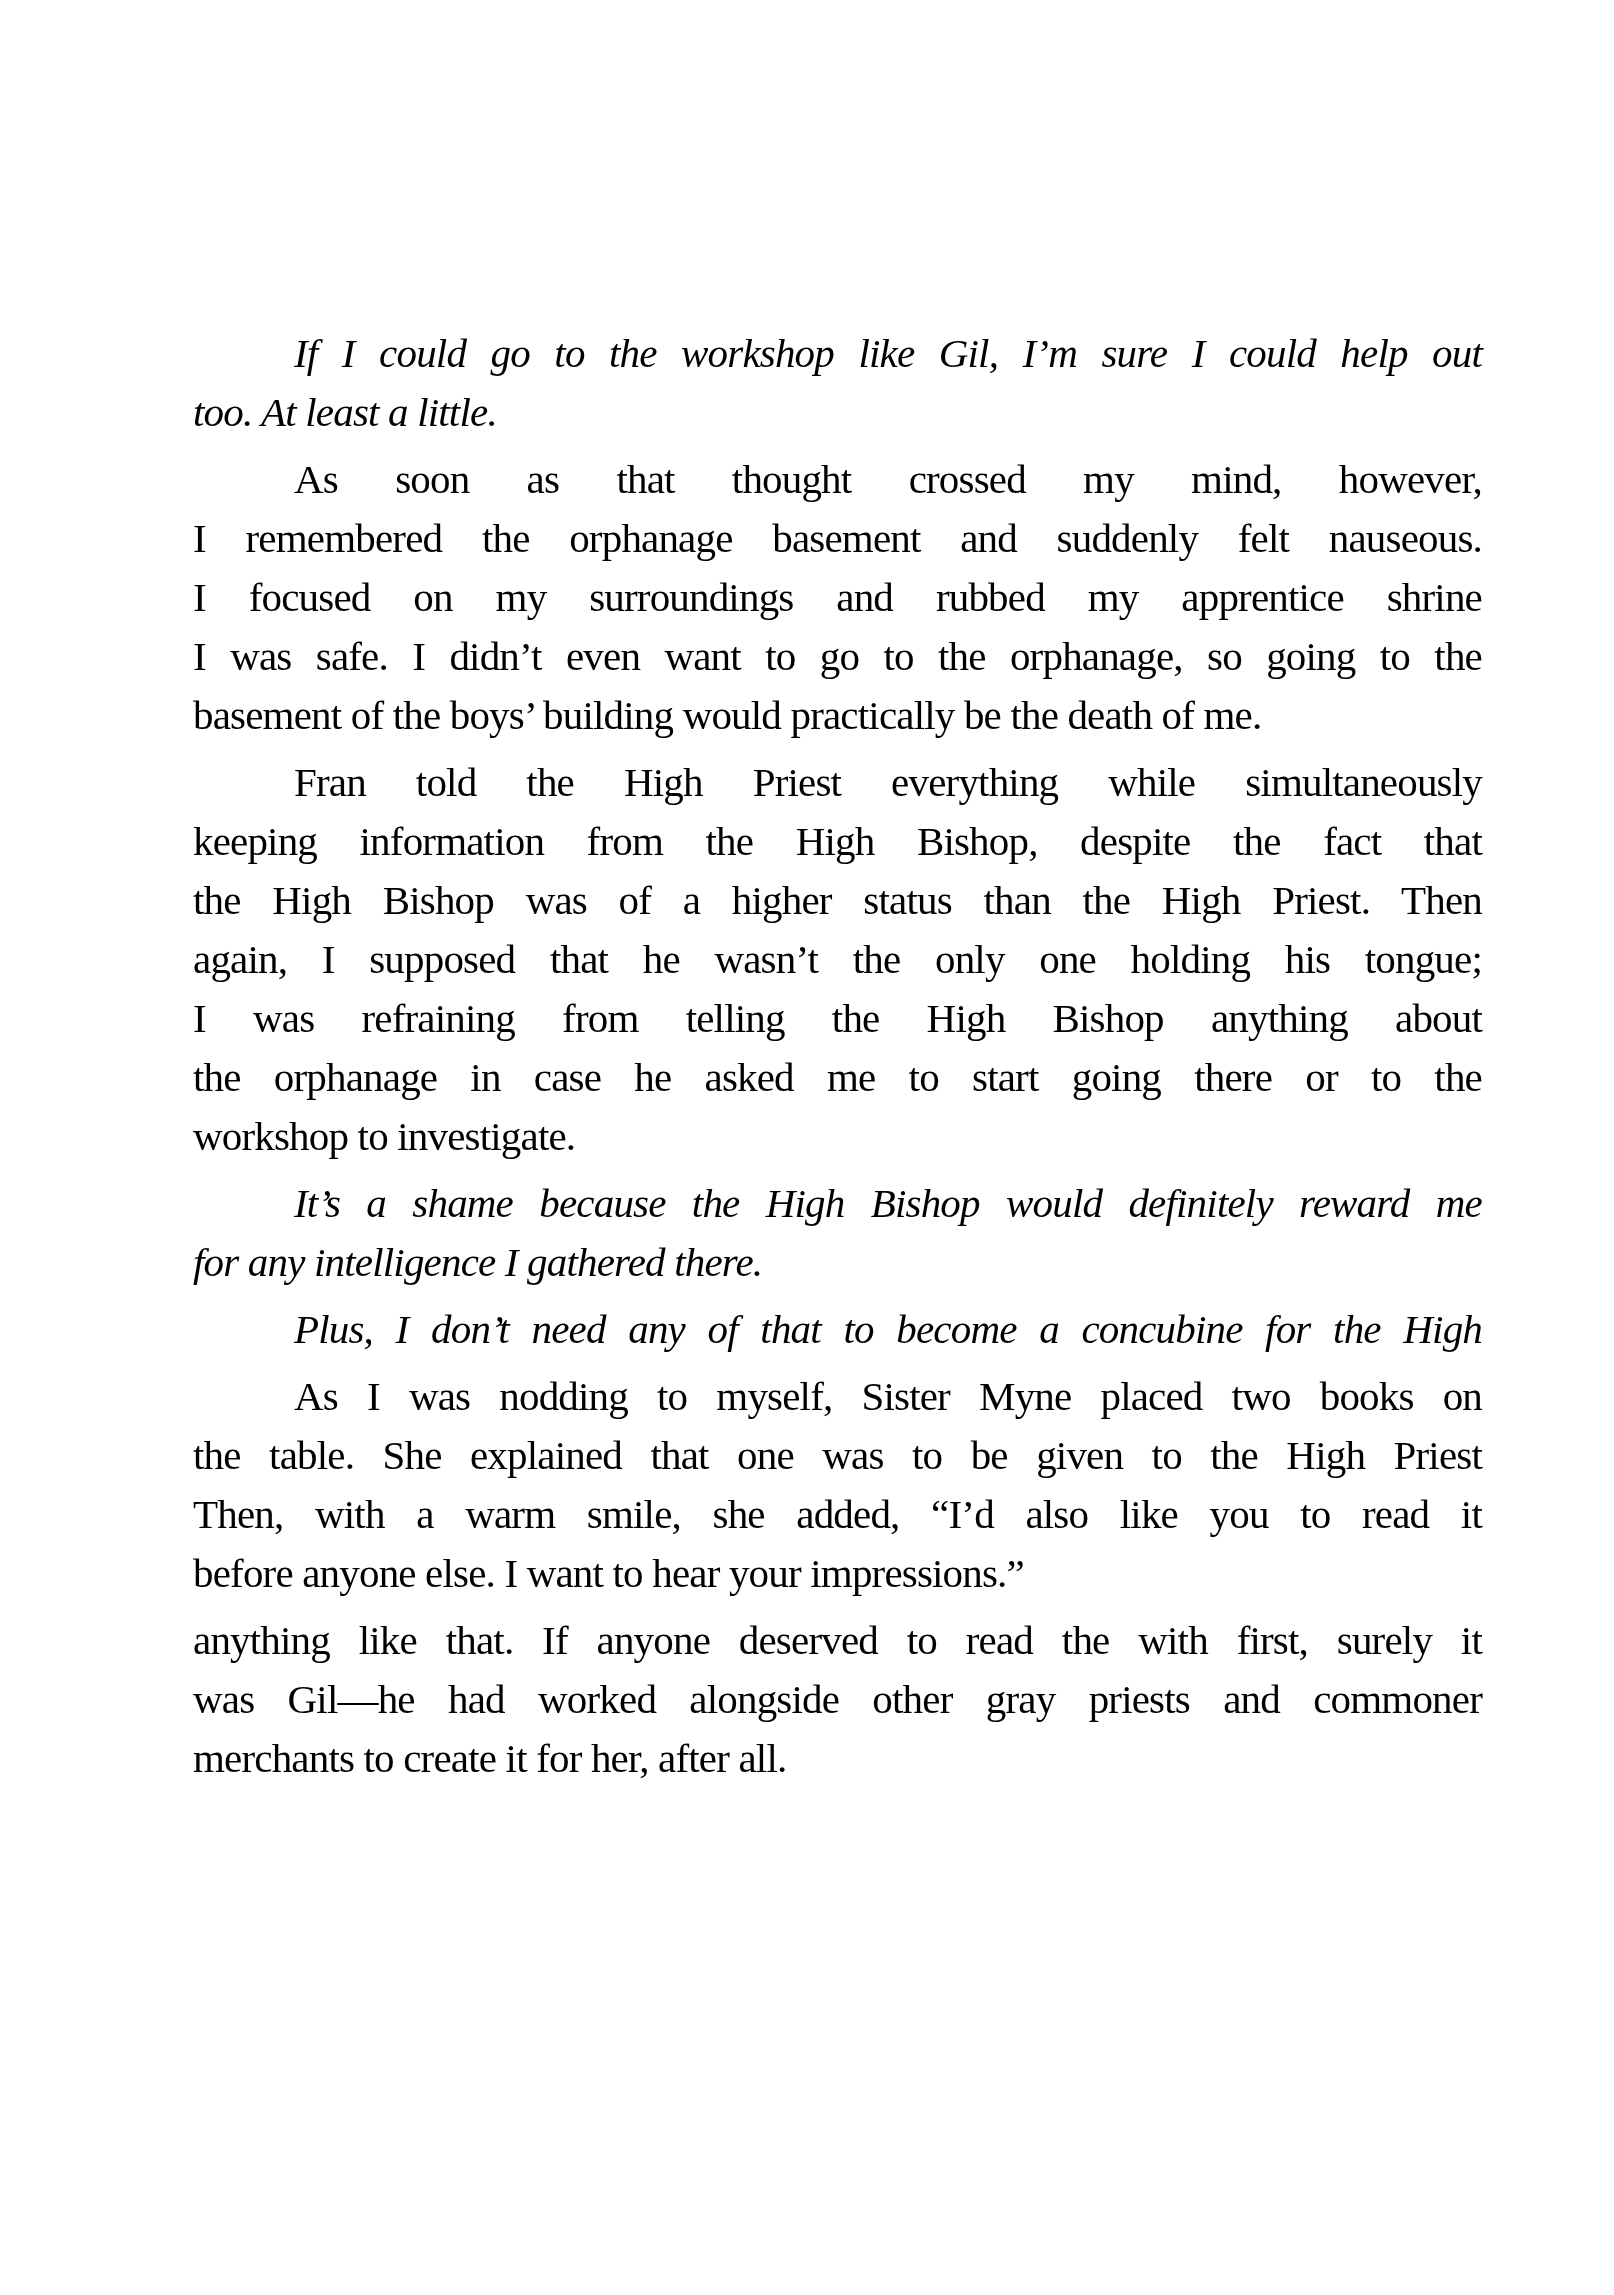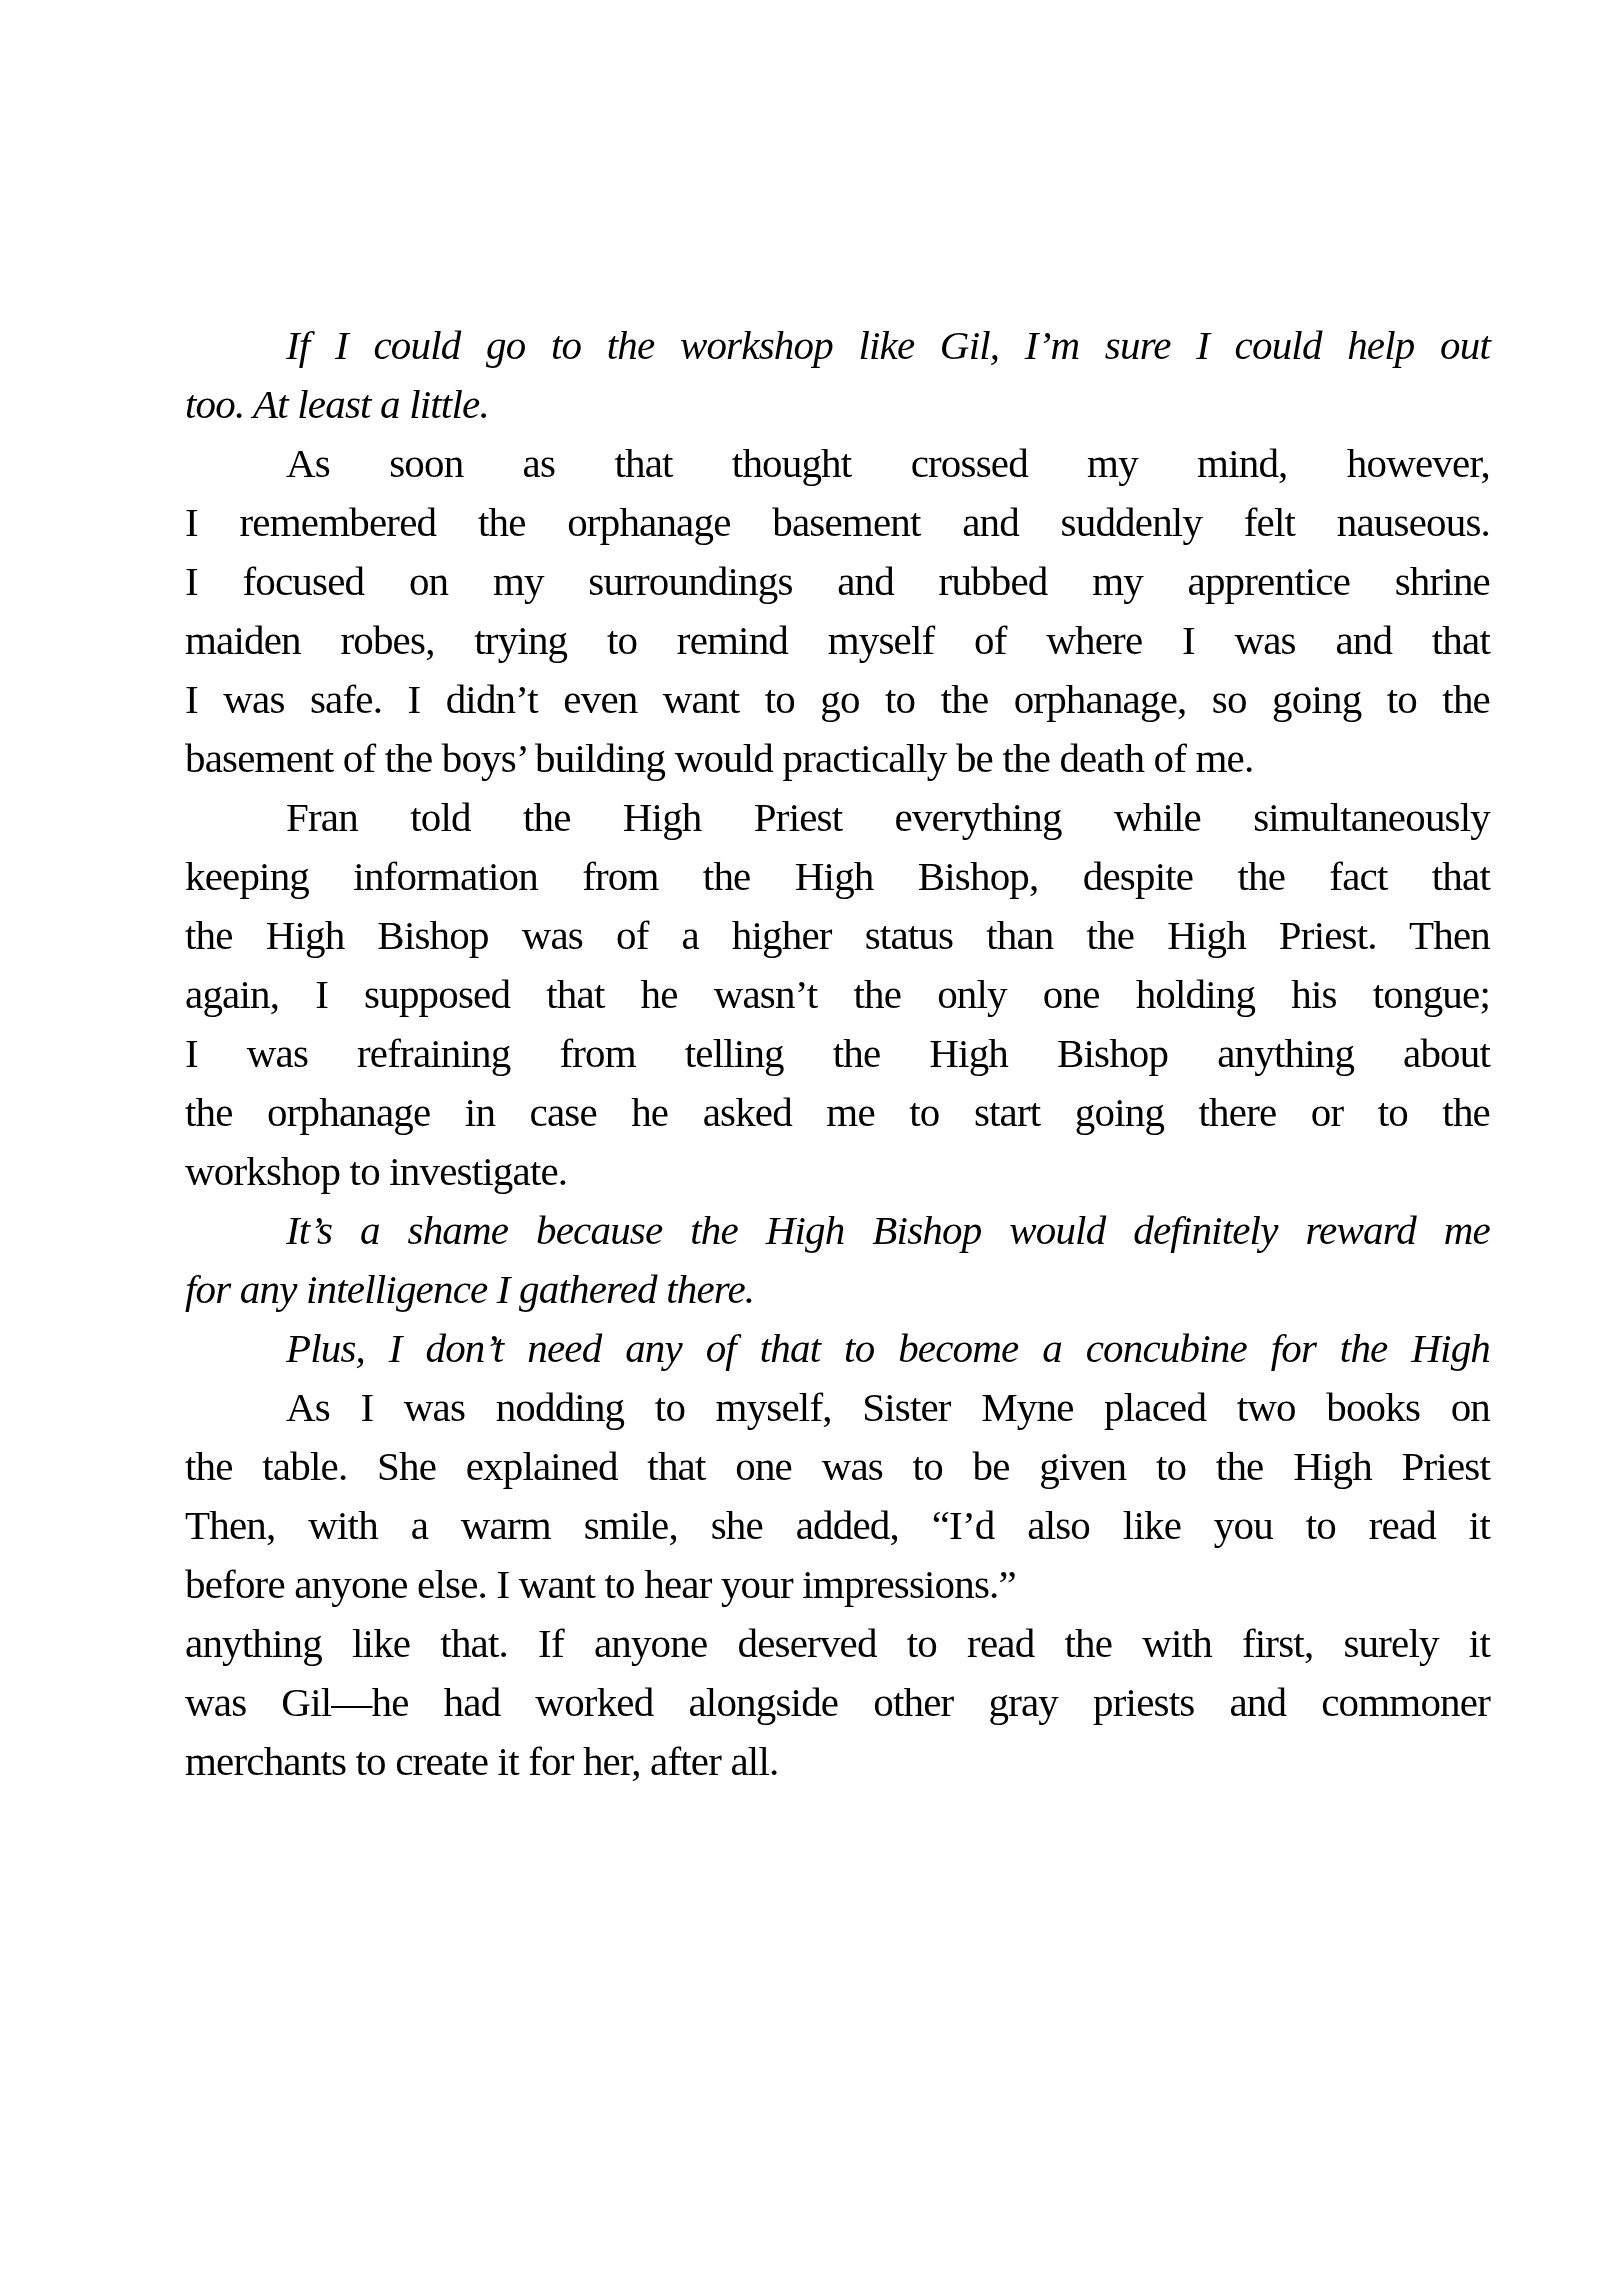--- a/index.html
+++ b/index.html
@@ -14,21 +14,21 @@
     position: absolute;
     left: 185px;
     top: 316px;
     width: 1305px;
     color: #000000;
     font-family: "Liberation Serif", "DejaVu Serif", serif;
     font-size: 41px;
     line-height: 59px;
     letter-spacing: -0.02em;
   }
-  .para { margin: 0; padding: 0; }
+  .para { margin: 8px; padding: 0; }
   .italic { font-style: italic; }
   .ln {
     text-align: justify;
     -moz-text-align-last: justify;
     text-align-last: justify;
     white-space: nowrap;
   }
   .ln.last {
     text-align: right;
     -moz-text-align-last: left;
@@ -43,21 +43,20 @@
 
   <div class="para italic">
     <div class="ln first">If I could go to the workshop like Gil, I’m sure I could help out</div>
     <div class="ln last">too. At least a little.</div>
   </div>
 
   <div class="para">
     <div class="ln first">As soon as that thought crossed my mind, however,</div>
     <div class="ln">I remembered the orphanage basement and suddenly felt nauseous.</div>
     <div class="ln">I focused on my surroundings and rubbed my apprentice shrine</div>
-    <div class="ln">maiden robes, trying to remind myself of where I was and that</div>
     <div class="ln">I was safe. I didn’t even want to go to the orphanage, so going to the</div>
     <div class="ln last">basement of the boys’ building would practically be the death of me.</div>
   </div>
 
   <div class="para">
     <div class="ln first">Fran told the High Priest everything while simultaneously</div>
     <div class="ln">keeping information from the High Bishop, despite the fact that</div>
     <div class="ln">the High Bishop was of a higher status than the High Priest. Then</div>
     <div class="ln">again, I supposed that he wasn’t the only one holding his tongue;</div>
     <div class="ln">I was refraining from telling the High Bishop anything about</div>

